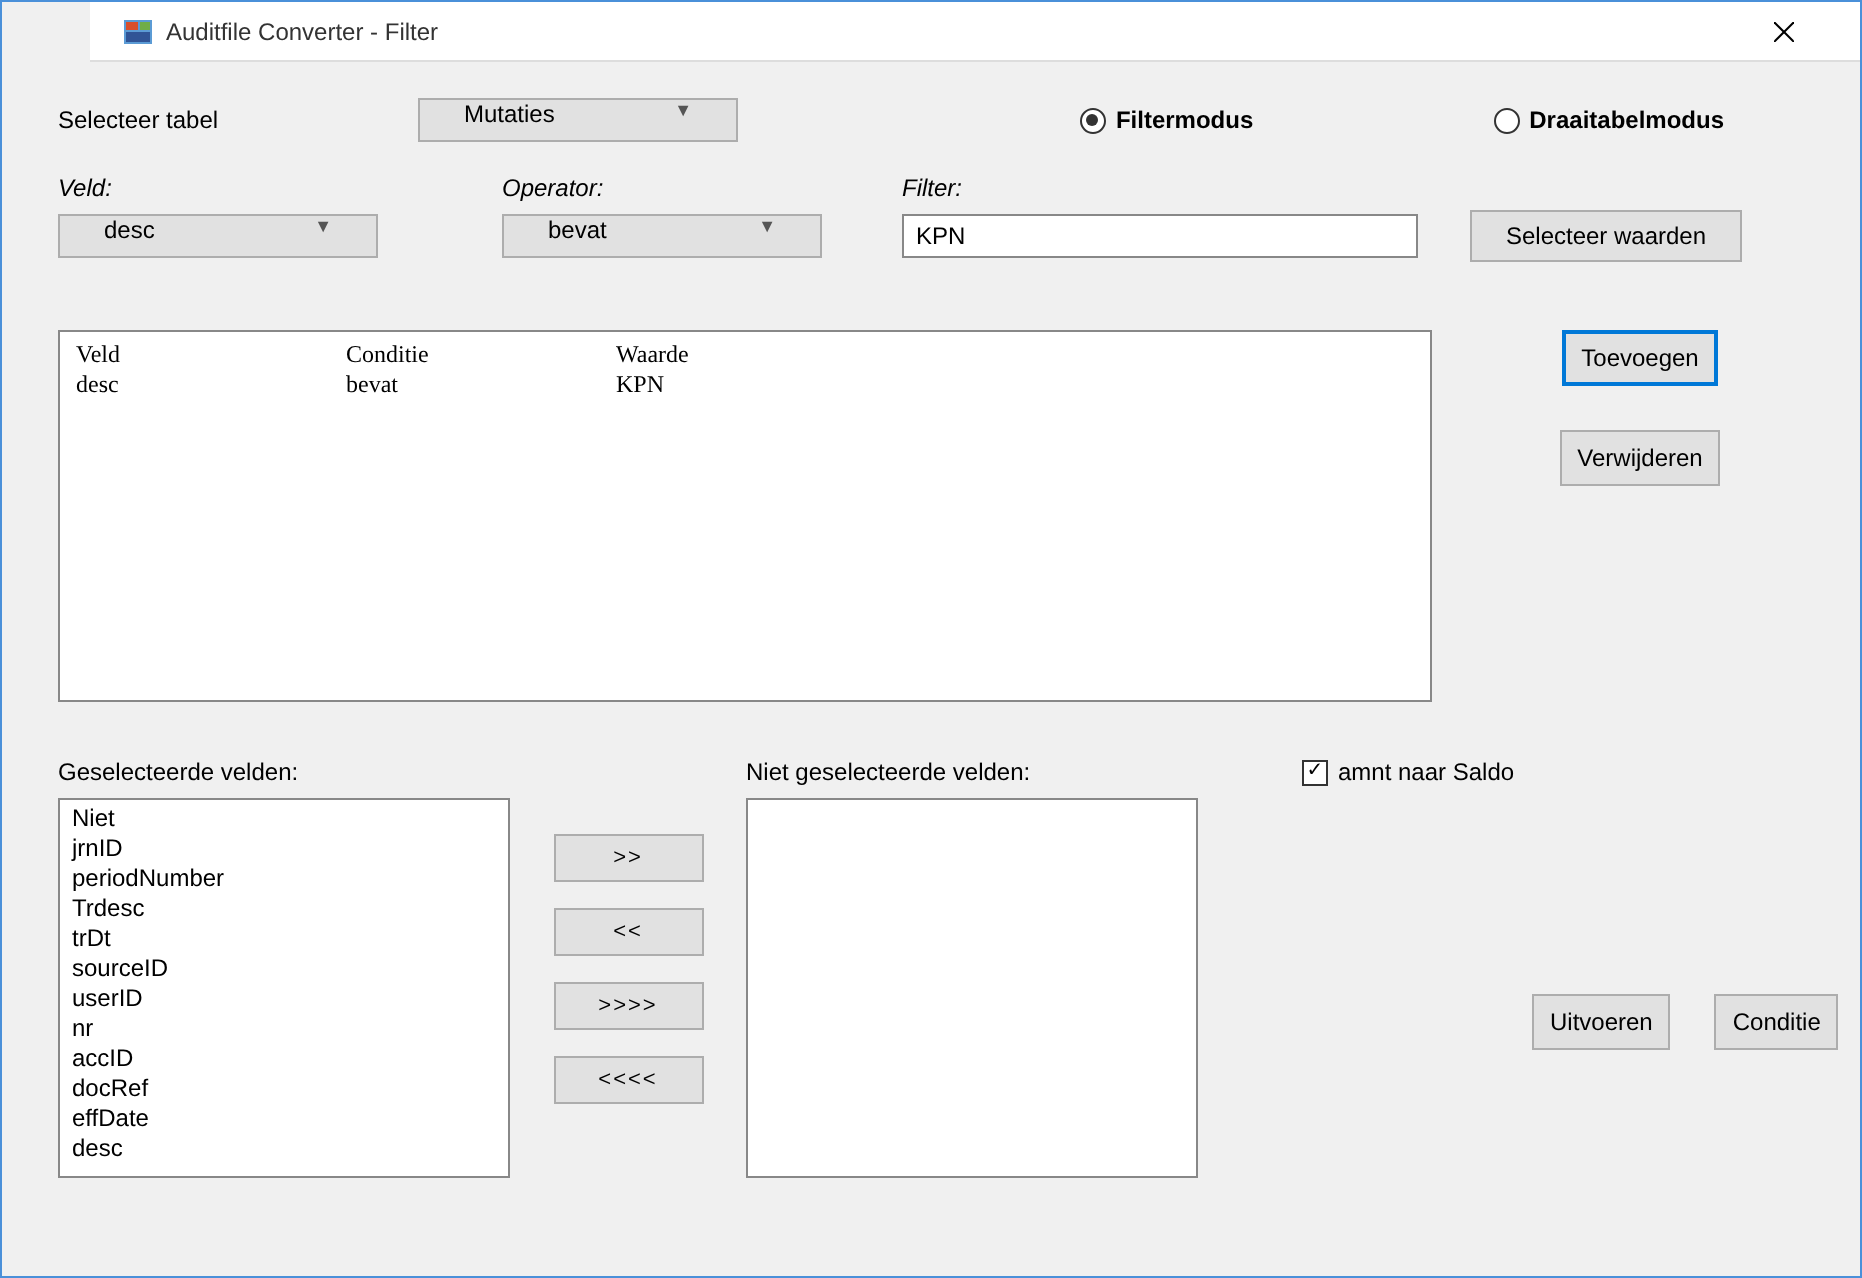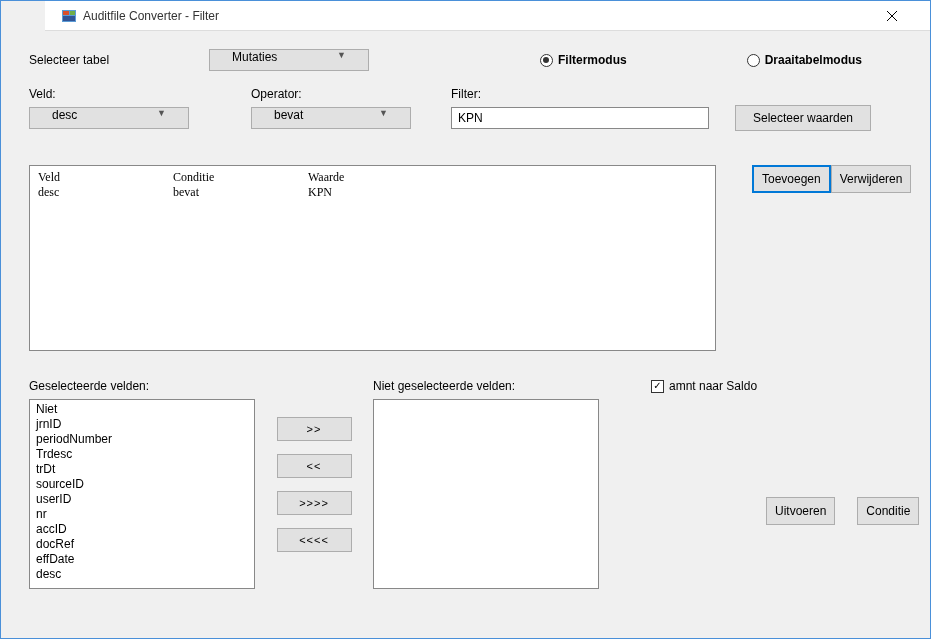--- a/index.html
+++ b/index.html
@@ -196,21 +196,21 @@
             <span class="radio-dot"></span>
           </span>
         <b>Filtermodus</b>
       </div>
       <div class="radio" style="margin-right: 40px;">
         <span class="radio-circle"></span>
         <b>Draaitabelmodus</b>
       </div>
     </div>
 
-    <div class="row" style="margin-bottom: 4px;">
+    <div class="row" style="margin-bottom: 4px; font-style: italic;">
       <div class="lbl" style="width: 222px;">Veld:</div>
       <div class="lbl" style="width: 200px;">Operator:</div>
       <div class="lbl">Filter:</div>
     </div>
 
     <div class="row" style="margin-bottom: 34px; gap: 0;">
       <div class="select" style="width: 160px; margin-right: 62px;">
         <span>desc</span>
         <span class="chev">▼</span>
       </div>
@@ -230,21 +230,21 @@
           <div>Veld</div>
           <div>Conditie</div>
           <div>Waarde</div>
         </div>
         <div class="cond-table">
           <div>desc</div>
           <div>bevat</div>
           <div>KPN</div>
         </div>
       </div>
-      <div style="display:flex; flex-direction:row; width: 136px; align-items: center;">
+      <div style="display:flex; flex-direction:column; gap: 22px; width: 136px; align-items: center;">
         <div class="btn primary" style="height:28px;">
           <span>Toevoegen</span>
         </div>
         <div class="btn" style="height:28px;">
           <span>Verwijderen</span>
         </div>
       </div>
     </div>
 
     <div class="row" style="margin-bottom: 6px;">

